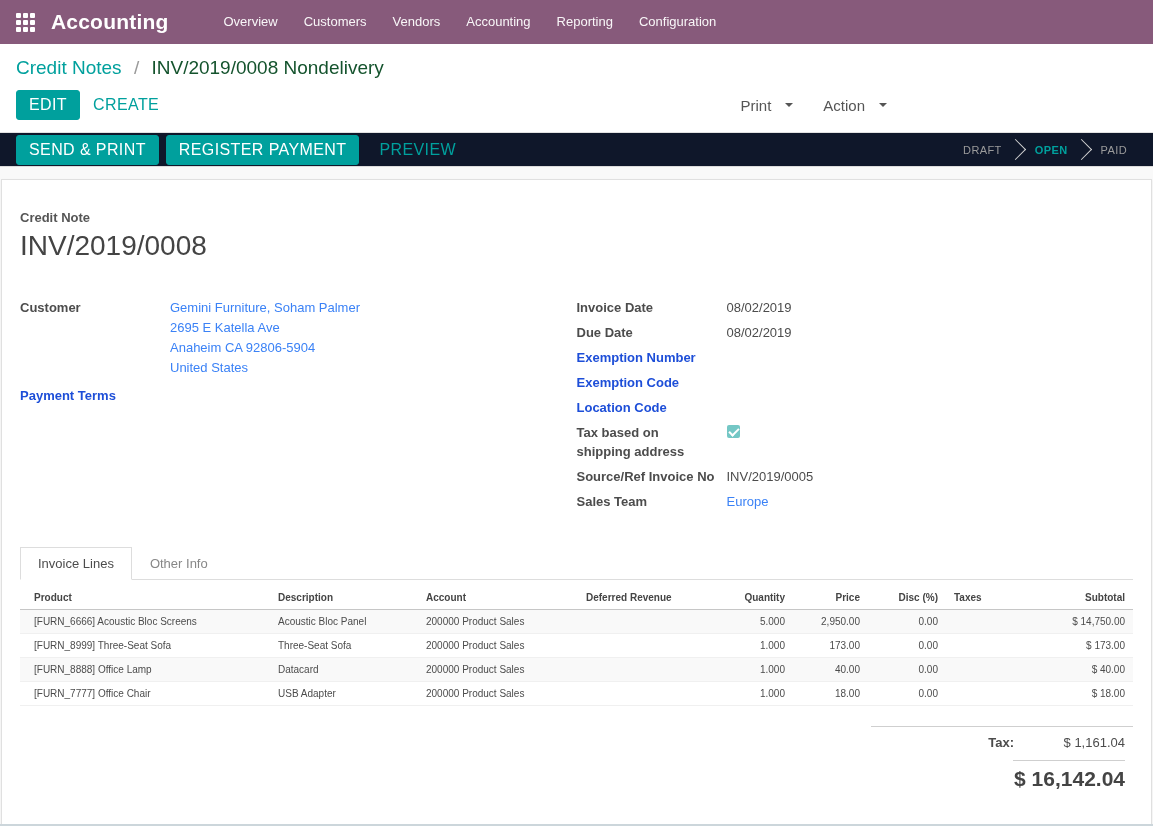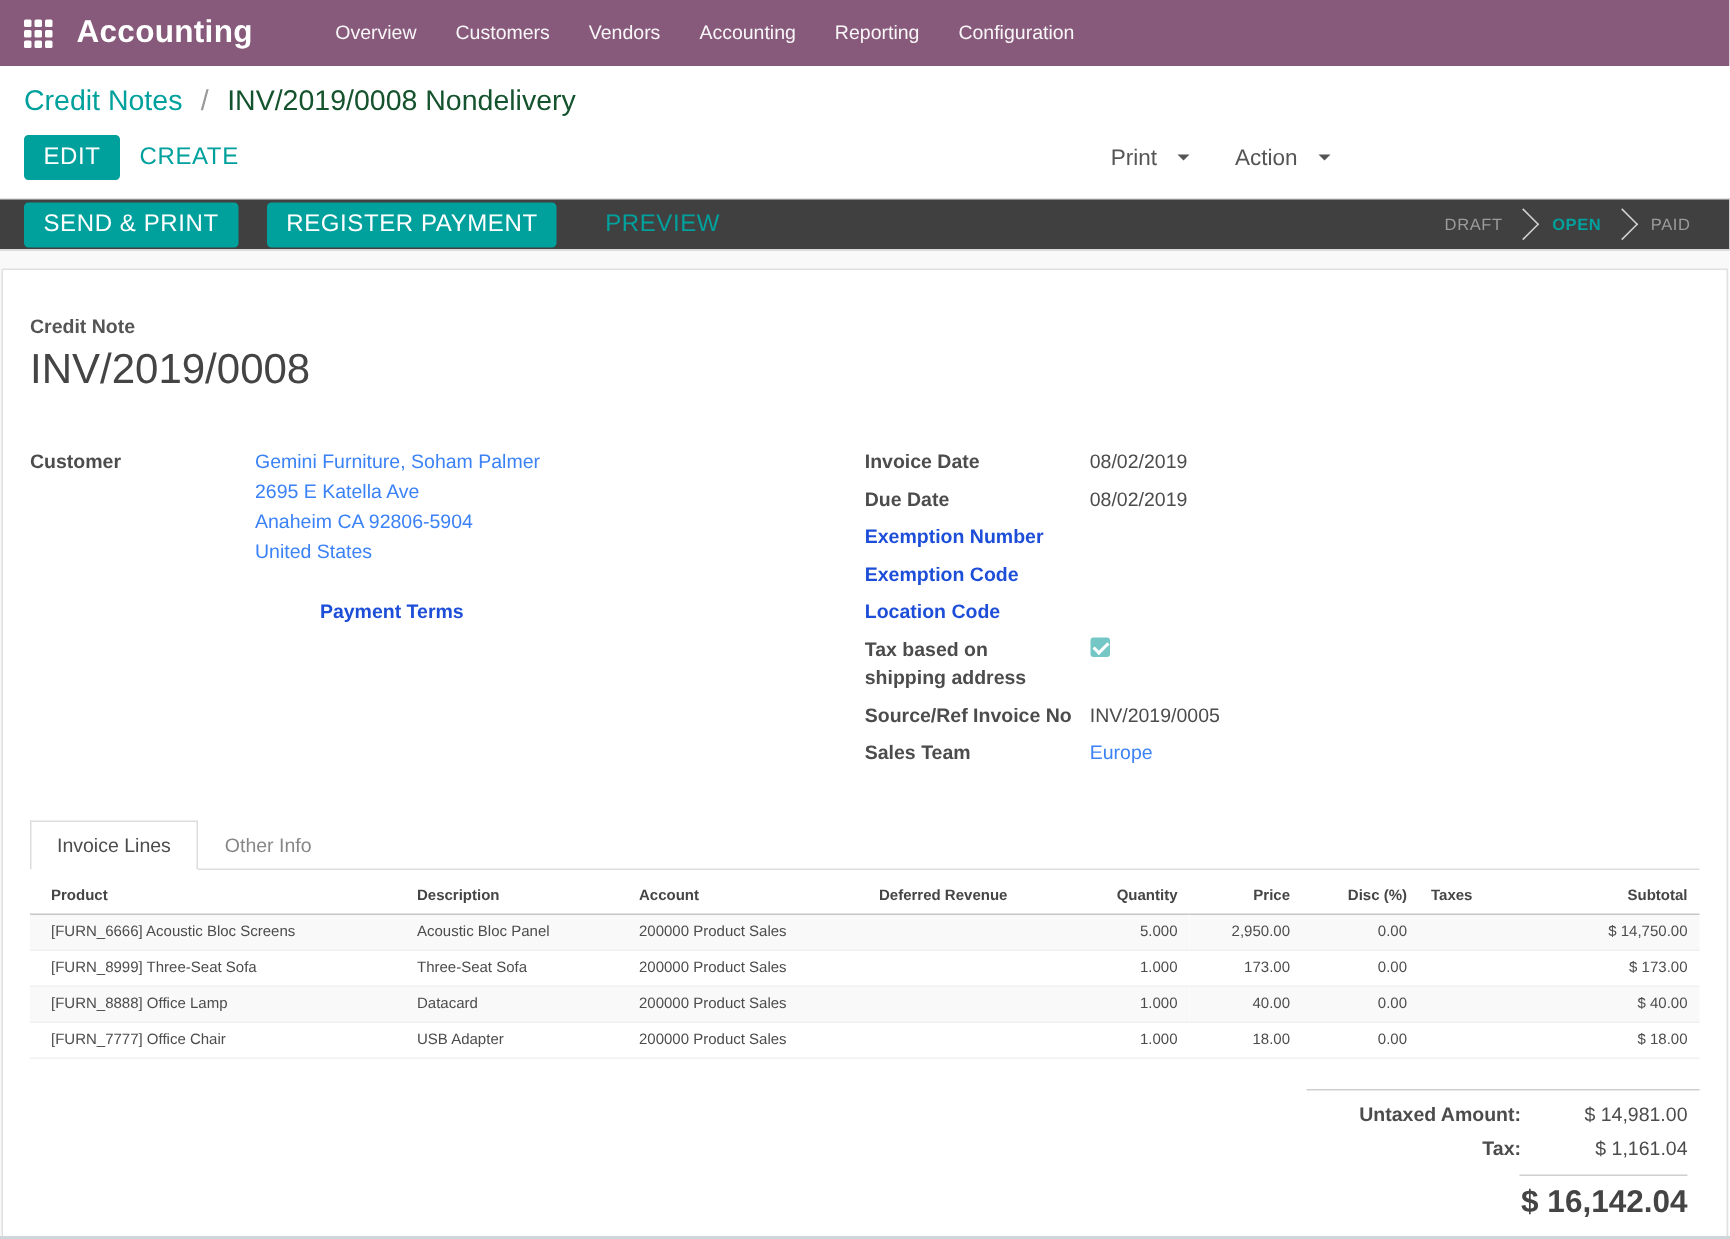--- a/index.html
+++ b/index.html
@@ -23,42 +23,42 @@
   
   .actions-row { display:flex; align-items:center; padding:6px 16px 12px; background:#fff; }
   .btn { font-size:16px; font-weight:400; padding:5px 12px; border-radius:3px; border:1px solid transparent; cursor:pointer; letter-spacing:0.4px; font-family:inherit; }
   .btn-primary { background:#00A09D; border-color:#00A09D; color:#fff; }
   .btn-link { background:transparent; color:#00A09D; }
   .actions-right { margin-left:auto; margin-right:250px; display:flex; gap:30px; }
   .dropdown-toggle { font-size:15px; color:#555; background:none; border:none; cursor:pointer; display:flex; align-items:center; gap:14px; font-family:inherit; }
   .caret { display:inline-block; width:0; height:0; border-top:4px solid #555; border-left:4px solid transparent; border-right:4px solid transparent; }
 
   
-  .statusbar { height:35px; border-top:1px solid #e2e2e2; border-bottom:1px solid #dcdcdc; display:flex; align-items:center; padding:0 16px; gap:19px; background:#404040; }
+  .statusbar { height:35px; border-top:1px solid #e2e2e2; border-bottom:1px solid #dcdcdc; display:flex; align-items:center; padding:0 16px; gap:7px; background:#0f172a; }
   .pipeline { margin-left:auto; display:flex; align-items:center; }
   .state { font-size:11px; color:#9b9b9b; letter-spacing:0.4px; padding:0 10px; cursor:pointer; }
   .state.active { color:#00A09D; font-weight:700; }
   .chevron { width:15px; height:15px; border-top:1px solid #d3d3d3; border-right:1px solid #d3d3d3; transform:rotate(45deg); margin:0 2px 0 -4px; flex-shrink:0; }
 
   
   .content { background:#f9f9f9; padding:12px 1px 0; height:663px; overflow:hidden; }
   .sheet { background:#fff; border:1px solid #e0e0e0; box-shadow:0 1px 2px rgba(0,0,0,0.06); padding:30px 18px 40px; min-height:720px; }
 
   .doc-type { font-size:13px; font-weight:700; color:#555; }
   .doc-number { font-size:28px; color:#444; margin-top:5px; font-weight:400; }
 
   .fields { display:flex; margin-top:36px; }
   .fcol { width:50%; padding-right:20px; }
   .frow { display:flex; margin-bottom:6px; font-size:13px; line-height:19px; }
   .flabel { width:150px; min-width:150px; font-weight:700; color:#4c4c4c; padding-right:12px; }
   .flabel.muted { color:#1d4ed8; }
   .fvalue { color:#4c4c4c; }
   a.link { color:#3b82f6; text-decoration:none; cursor:pointer; }
   .addr a { display:block; line-height:20px; }
-  .pt-row { margin-top:20px;justify-content:center; }
+  .pt-row { margin-top:8px; }
 
   .checkbox { width:13px; height:13px; background:#74c7c5; border-radius:2px; position:relative; display:inline-block; margin-top:2px; }
   .checkbox::after { content:''; position:absolute; left:4px; top:1px; width:4px; height:8px; border:solid #fff; border-width:0 2px 2px 0; transform:rotate(45deg); }
 
   
   .tabbar { display:flex; margin-top:30px; border-bottom:1px solid #ddd; }
   .tab { padding:8px 17px; font-size:13px; color:#878787; cursor:pointer; border:1px solid transparent; margin-bottom:-1px; background:transparent; font-family:inherit; }
   .tab.active { background:#fff; border-color:#ddd #ddd #fff #ddd; color:#4c4c4c; }
 
   
@@ -272,24 +272,20 @@
           <td class="num">18.00</td>
           <td class="num">0.00</td>
           <td></td>
           <td class="num">$ 18.00</td>
         </tr>
       </tbody>
     </table>
 
     <div class="totals">
       <div class="trow">
-        <span class="tlabel">Untaxed Amount:</span>
-        <span class="tval">$ 14,981.00</span>
-      </div>
-      <div class="trow">
         <span class="tlabel">Tax:</span>
         <span class="tval">$ 1,161.04</span>
       </div>
       <div class="trow total">
 
         <span class="tval">$ 16,142.04</span>
       </div>
     </div>
 
   </div>

